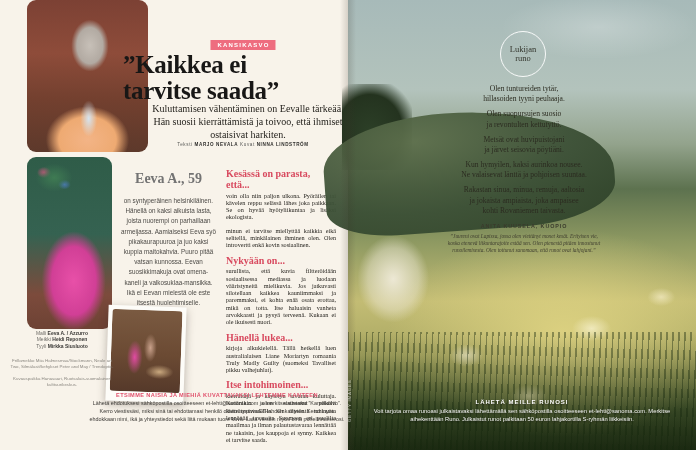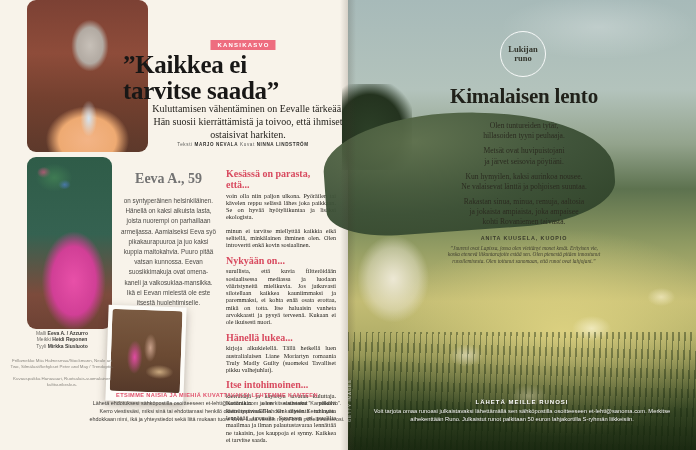--- a/index.html
+++ b/index.html
@@ -85,21 +85,21 @@
     border-radius:45% 60% 35% 25%;transform:rotate(-4deg);opacity:0.95;}
   .trees{position:absolute;left:-6px;top:84px;width:70px;height:86px;
     background:radial-gradient(ellipse at 40% 55%,#2c3f27 0%,#24331f 55%,rgba(36,51,31,0) 80%);}
   .grass-overlay{position:absolute;left:0;bottom:0;width:348px;height:118px;
     background:
       repeating-linear-gradient(93deg,rgba(20,38,12,0.4) 0px,rgba(20,38,12,0.4) 1.5px,rgba(0,0,0,0) 1.5px,rgba(0,0,0,0) 6px),
       linear-gradient(180deg,rgba(24,40,14,0) 0%,rgba(24,40,14,0.3) 45%,rgba(14,26,8,0.6) 100%);}
 
   .badge-circle{position:absolute;left:152px;top:31px;width:44px;height:44px;border-radius:50%;
     border:1px solid rgba(255,255,255,0.9);display:flex;align-items:center;justify-content:center;
-    text-align:center;font-family:"Liberation Serif",serif;font-weight:bold;font-size:8.5px;
+    text-align:center;font-family:"Liberation Serif",serif;font-weight:normal;font-size:8.5px;
     line-height:1.1;color:#33352c;}
 
   .poem{position:absolute;left:24px;top:84px;width:304px;text-align:center;color:#2b2b20;}
   .poem-title{margin:0 0 12px 0;font-family:"Liberation Serif",serif;font-weight:bold;
     font-size:21px;color:#20211a;letter-spacing:-0.2px;}
   .stanza{font-family:"Liberation Serif",serif;font-size:7.6px;line-height:1.34;margin:0 0 5px 0;}
   .poem-author{margin-top:7px;font-size:5.4px;font-weight:bold;letter-spacing:0.9px;color:#3a3b2c;}
   .poem-note{margin:4px 72px 0 72px;font-family:"Liberation Serif",serif;font-style:italic;
     font-size:5.3px;line-height:1.3;color:#3f3e2f;}
 
@@ -185,23 +185,24 @@
 
   <div class="page-right">
     <div class="trees"></div>
     <div class="hill"></div>
     <div class="grass-overlay"></div>
 
     <div class="badge-circle pre">Lukijan
 runo</div>
 
     <div class="poem">
-      <h2 class="poem-title">Kimalaisen lento</h2>
       <div class="stanza pre">Olen tuntureiden tytär,
 hillasoiden tyyni peuhaaja.</div>
+      <div class="stanza pre">Olen suopursujen suosio
+ja revontulten kettutyttö.</div>
       <div class="stanza pre">Metsät ovat huvipuistojani
 ja järvet seisovia pöytiäni.</div>
       <div class="stanza pre">Kun hymyilen, kaksi aurinkoa nousee.
 Ne valaisevat länttä ja pohjoisen suuntaa.</div>
       <div class="stanza pre">Rakastan sinua, minua, remuja, aaltosia
 ja jokaista ampiaista, joka ampaisee
 kohti Rovaniemen taivasta.</div>
       <div class="poem-author">ANITA KUUSELA, KUOPIO</div>
       <div class="poem-note">”Juureni ovat Lapissa, jossa olen viettänyt monet kesät. Erityisen vie, koska etenevä liikuntarajoite estää sen. Olen pienestä pitäen innostunut runoilemisesta. Olen tottunut sanomaan, että runot ovat lahjojani.”</div>
     </div>

